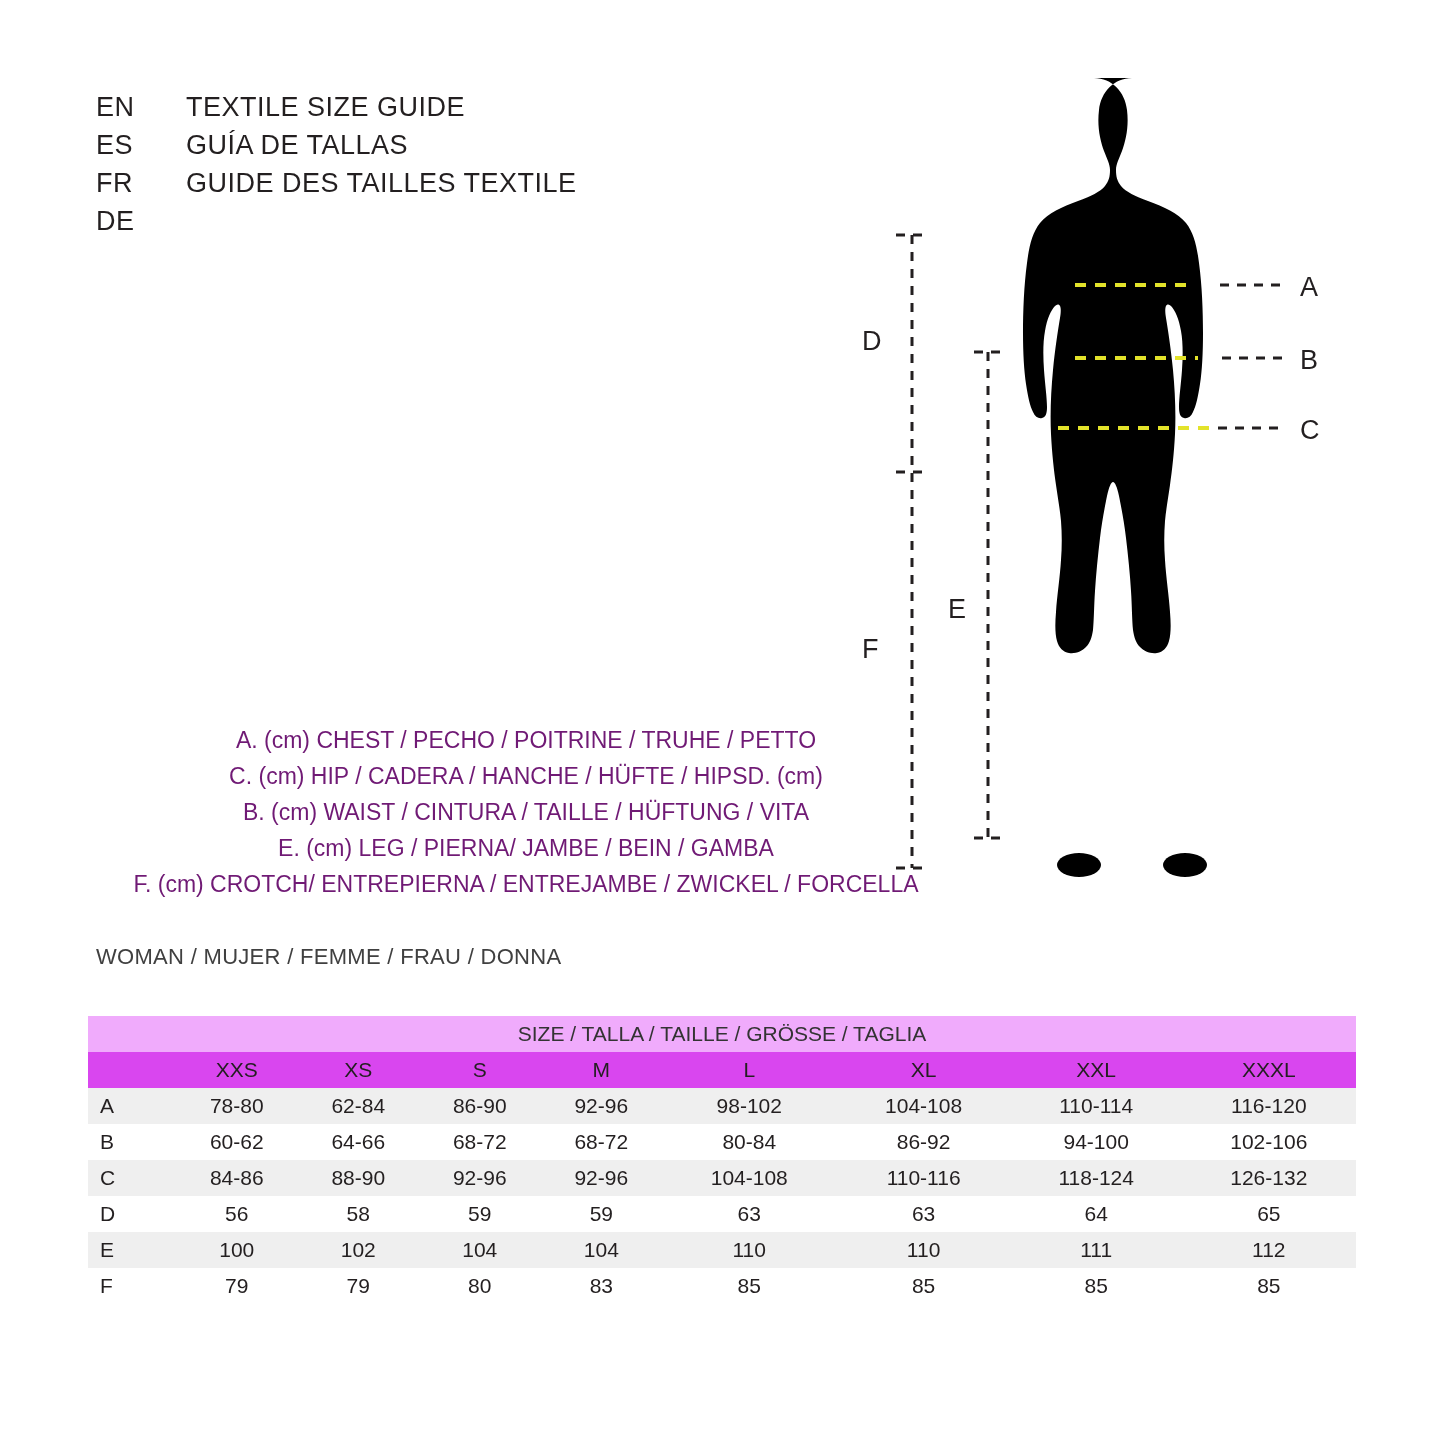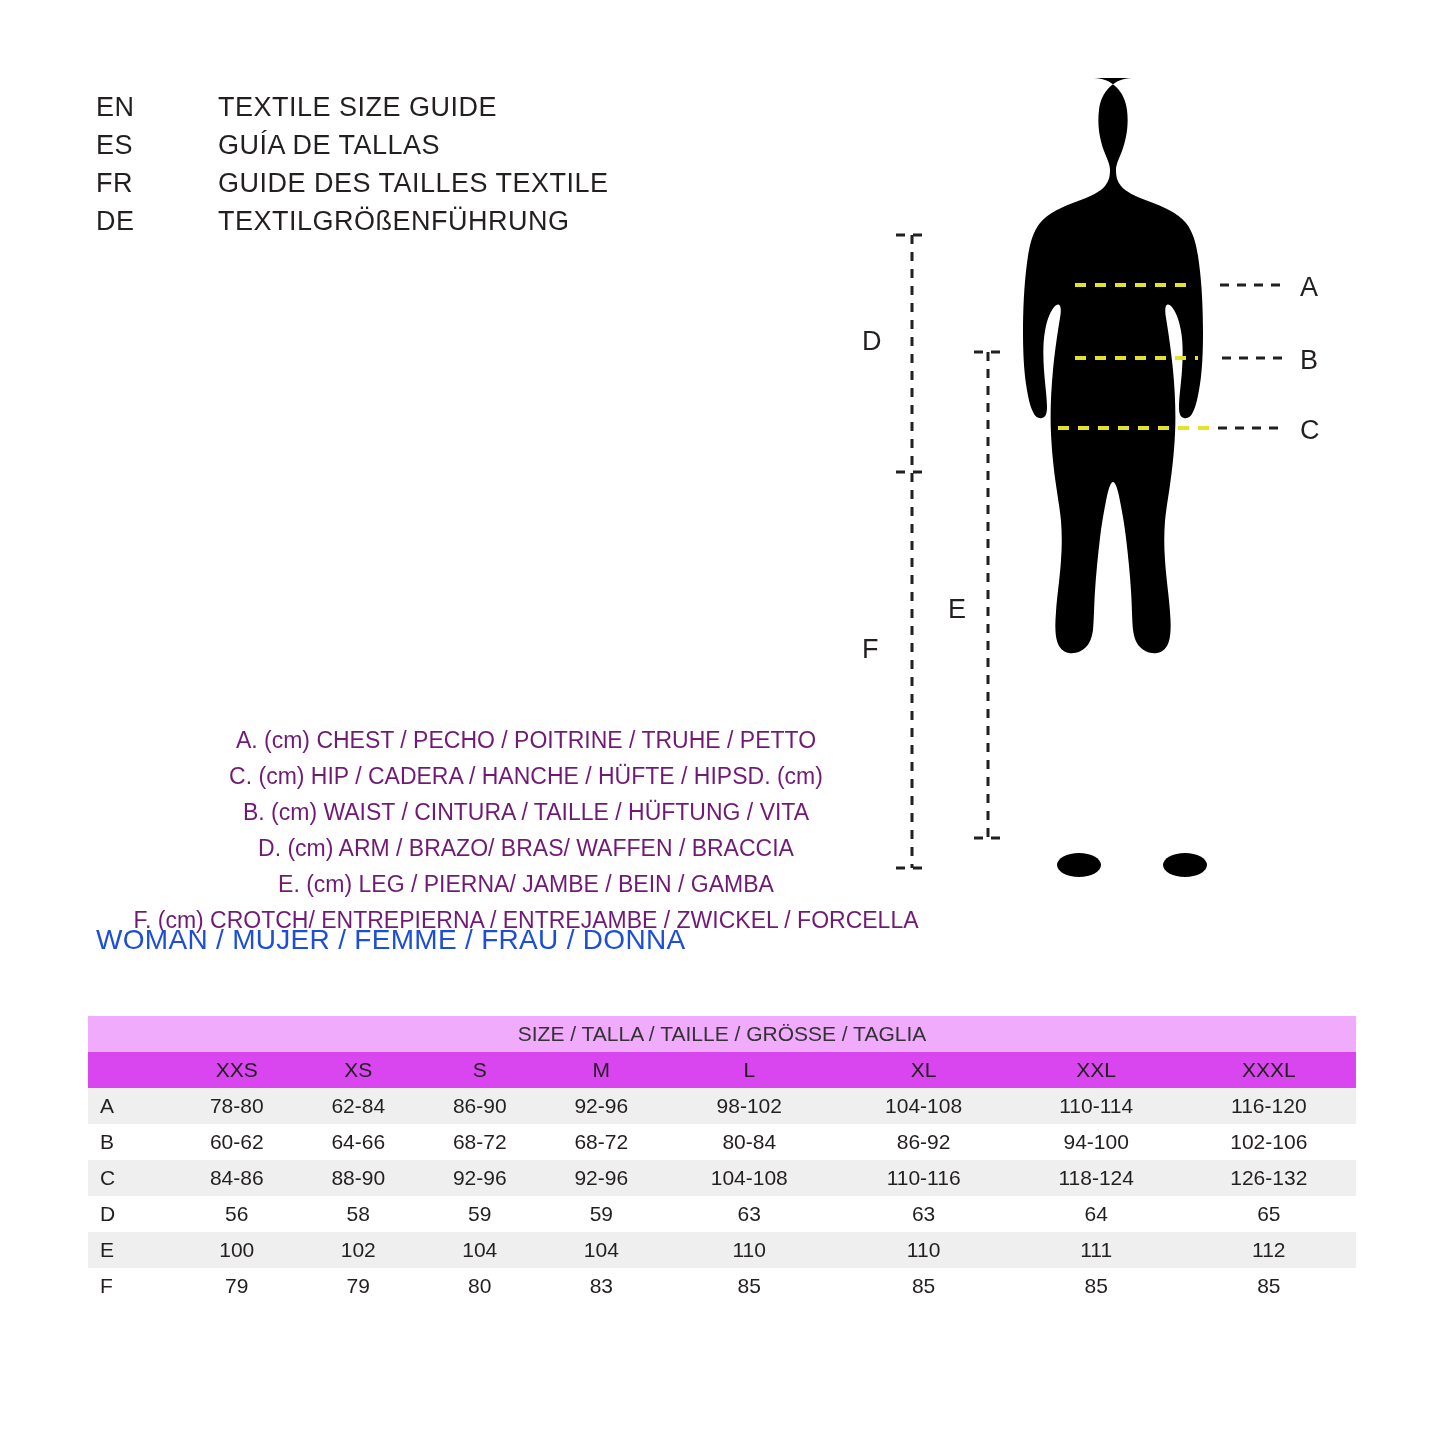--- a/index.html
+++ b/index.html
@@ -23,21 +23,20 @@
     top: 92px;
     width: 700px;
   }
   .title-row {
     display: flex;
     align-items: baseline;
     height: 38px;
     font-size: 27px;
     letter-spacing: 0.5px;
     color: #231f20;
-    gap: 32px;
   }
   .title-lang {
     width: 90px;
     flex: 0 0 90px;
   }
   .title-text {
     flex: 1 1 auto;
   }
 
   
@@ -51,23 +50,23 @@
     font-size: 23px;
     line-height: 36px;
     color: #701a75;
     white-space: nowrap;
     text-align: center;
   }
 
   .woman-label {
     position: absolute;
     left: 96px;
-    top: 924px;
-    font-size: 28px;
-    color: #1d4ed8;
+    top: 944px;
+    font-size: 22px;
+    color: #404040;
     letter-spacing: 0.3px;
   }
 
   
   .table-wrap {
     position: absolute;
     left: 88px;
     top: 1016px;
     width: 1268px;
   }
@@ -131,21 +130,20 @@
   <div class="title-row">
     <div class="title-lang">ES</div>
     <div class="title-text">GUÍA DE TALLAS</div>
   </div>
   <div class="title-row">
     <div class="title-lang">FR</div>
     <div class="title-text">GUIDE DES TAILLES TEXTILE</div>
   </div>
   <div class="title-row">
     <div class="title-lang">DE</div>
-    <div class="title-text">TEXTILGRÖßENFÜHRUNG</div>
   </div>
 </div>
 
 <div class="figure-area">
   <svg width="560" height="860" viewBox="0 0 560 860" xmlns="http://www.w3.org/2000/svg">
 
     <g>
       <path fill="#000000" d="
         M 302 18
         c -18 0 -31 14 -33 32
@@ -253,21 +251,20 @@
       <text x="118" y="558">E</text>
       <text x="32" y="598">F</text>
     </g>
   </svg>
 </div>
 
 <div class="legend">
   <div class="legend-row">A. (cm) CHEST / PECHO / POITRINE / TRUHE / PETTO</div>
   <div class="legend-row">C. (cm) HIP / CADERA / HANCHE / HÜFTE / HIPSD. (cm)</div>
   <div class="legend-row">B. (cm) WAIST / CINTURA / TAILLE / HÜFTUNG / VITA</div>
-  <div class="legend-row">D. (cm) ARM / BRAZO/ BRAS/ WAFFEN / BRACCIA</div>
   <div class="legend-row">E. (cm) LEG / PIERNA/ JAMBE / BEIN / GAMBA</div>
   <div class="legend-row">F. (cm) CROTCH/ ENTREPIERNA / ENTREJAMBE / ZWICKEL / FORCELLA</div>
 </div>
 
 <div class="woman-label">WOMAN / MUJER / FEMME / FRAU / DONNA</div>
 
 <div class="table-wrap">
   <table class="size-table">
     <tbody>
       <tr class="banner-row">

